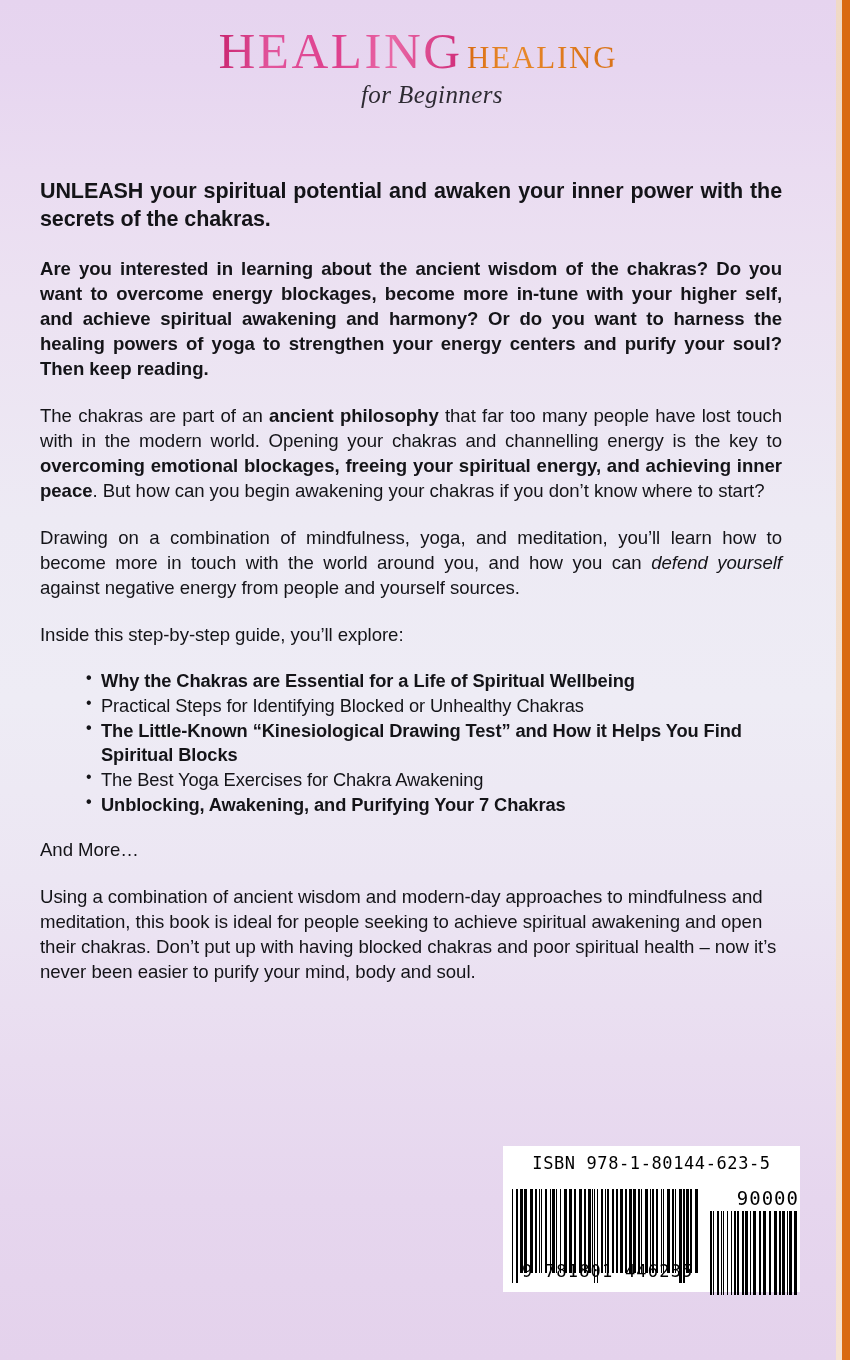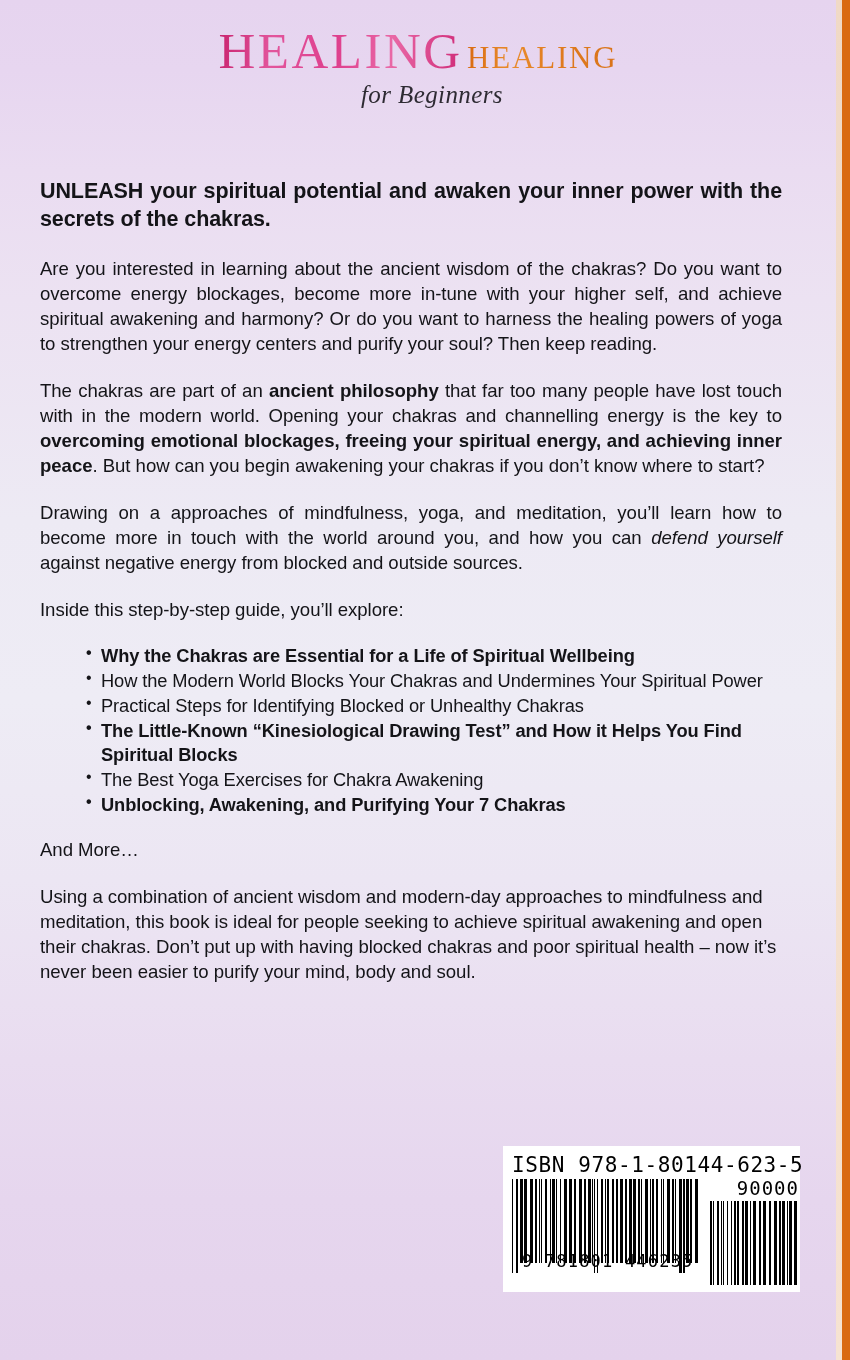--- a/index.html
+++ b/index.html
@@ -118,21 +118,21 @@
   }
 
   p.para {
     font-size: 18.6px;
     line-height: 1.345;
     margin: 0 0 22px 0;
     text-align: justify;
     letter-spacing: -0.05px;
   }
   p.para.bold {
-    font-weight: normal;
+    font-weight: bold;
   }
   p.para b { font-weight: bold; }
   p.para i { font-style: italic; }
 
   p.noj { text-align: left; }
 
   
   ul.bullets {
     list-style: none;
     margin: 4px 0 20px 0;
@@ -161,26 +161,26 @@
     left: 503px;
     top: 1146px;
     width: 297px;
     height: 146px;
     background: #ffffff;
     box-sizing: border-box;
     padding: 7px 9px 0 9px;
   }
   #isbn-text {
     font-family: "DejaVu Sans Mono", monospace;
-    font-size: 21px;
+    font-size: 17px;
     letter-spacing: 0.6px;
     color: #000;
     text-align: center;
     white-space: nowrap;
-    margin-bottom: 2px;
+    margin-bottom: 16px;
   }
   #bars-row {
     display: flex;
     align-items: flex-start;
     height: 106px;
   }
   #main-sym {
     width: 188px;
     position: relative;
   }
@@ -235,27 +235,26 @@
 
     <div id="copy">
 
       <div class="headline">UNLEASH your spiritual potential and awaken your inner power with the secrets of the chakras.</div>
 
       <p class="para bold">Are you interested in learning about the ancient wisdom of the chakras? Do you want to overcome energy blockages, become more in-tune with your higher self, and achieve spiritual awakening and harmony? Or do you want to harness the healing powers of yoga to strengthen your energy centers and purify your soul? Then keep reading.</p>
 
       <p class="para"><span>The chakras are part of an </span><b>ancient philosophy</b><span> that far too many people have lost touch with in the modern world. Opening your chakras and channelling energy is the key to </span><b>overcoming emotional blockages, freeing your spiritual energy, and achieving inner peace</b><span>. But how can you begin awakening your chakras if you don’t know where to start?</span></p>
 
 
-      <p class="para"><span>Drawing on a approaches of mindfulness, yoga, and meditation, you’ll learn how to become more in touch with the world around you, and how you can </span><i>defend yourself</i><span> against negative energy from blocked and outside sources.</span></p>
+      <p class="para"><span>Drawing on a combination of mindfulness, yoga, and meditation, you’ll learn how to become more in touch with the world around you, and how you can </span><i>defend yourself</i><span> against negative energy from people and yourself sources.</span></p>
 
       <p class="para noj">Inside this step-by-step guide, you’ll explore:</p>
 
       <ul class="bullets">
         <li class="b">Why the Chakras are Essential for a Life of Spiritual Wellbeing</li>
-        <li>How the Modern World Blocks Your Chakras and Undermines Your Spiritual Power</li>
         <li>Practical Steps for Identifying Blocked or Unhealthy Chakras</li>
         <li class="b">The Little-Known “Kinesiological Drawing Test” and How it Helps You Find Spiritual Blocks</li>
         <li>The Best Yoga Exercises for Chakra Awakening</li>
         <li class="b">Unblocking, Awakening, and Purifying Your 7 Chakras</li>
       </ul>
 
       <p class="para noj">And More…</p>
 
       <p class="para noj">Using a combination of ancient wisdom and modern-day approaches to mindfulness and meditation, this book is ideal for people seeking to achieve spiritual awakening and open their chakras. Don’t put up with having blocked chakras and poor spiritual health – now it’s never been easier to purify your mind, body and soul.</p>
 

